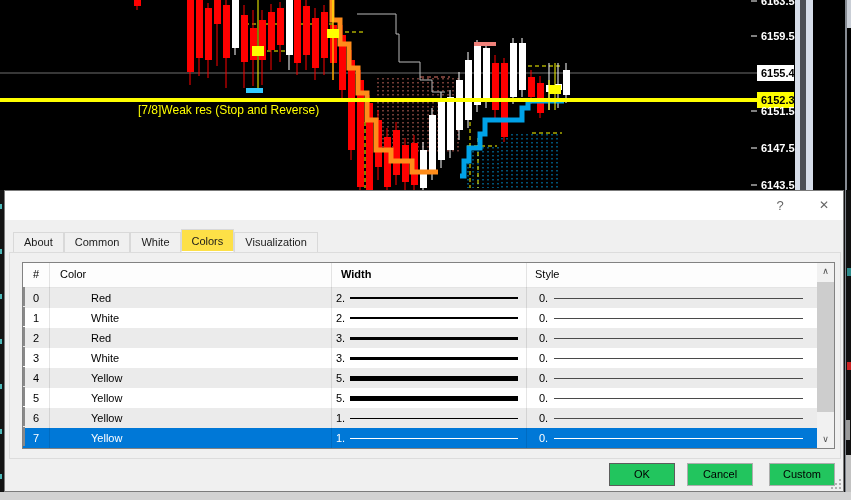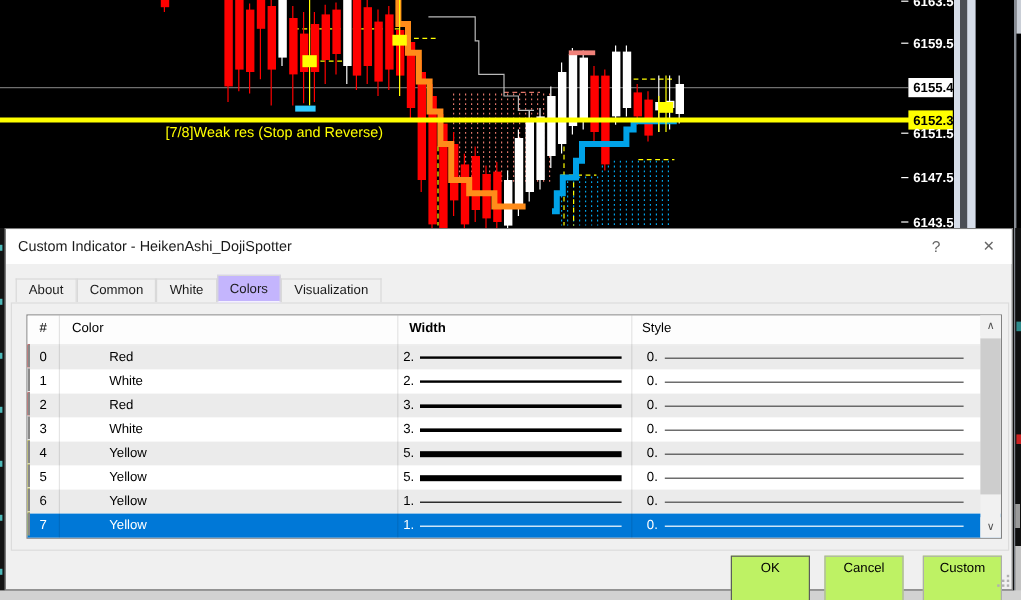--- a/index.html
+++ b/index.html
@@ -14,21 +14,21 @@
   #dlg-title{position:absolute;left:10px;top:7px;font-size:12px;color:#1b1b1b;white-space:nowrap;}
   .cap-btn{position:absolute;top:5px;width:22px;height:19px;text-align:center;
            color:#666;font-size:13px;line-height:19px;cursor:default;}
   #help-btn{right:52px;}
   #close-btn{right:8px;font-size:12px;}
   
   #tabs{position:absolute;left:8px;top:38px;height:24px;}
   .tab{position:relative;display:inline-block;padding:3px 10px 4px 10px;margin-right:0px;
        font-size:11px;color:#1b1b1b;background:#f0f0f0;border:1px solid #d9d9d9;
        border-bottom:none;top:0;vertical-align:bottom;}
-  .tab.active{background:#c4b5fd;top:0;padding-top:5px;z-index:3;border-bottom:1px solid #fff;}
+  .tab.active{background:#fde047;top:0;padding-top:5px;z-index:3;border-bottom:1px solid #fff;}
   
   #tabpage{position:absolute;left:4px;top:61px;width:832px;height:207px;
            background:#f0f0f0;border:1px solid #dcdcdc;box-sizing:border-box;z-index:1;}
   
   #table{position:absolute;left:12px;top:9px;width:813px;height:187px;
          background:#ffffff;border:1px solid #828282;box-sizing:border-box;}
   #thead{position:relative;height:24px;background:#fdfdfd;border-bottom:1px solid #e4e4e4;}
   .th{position:absolute;top:5px;font-size:11px;color:#000;}
   .th0{left:0;width:26px;text-align:center;}
   .th1{left:37px;} .th2{left:318px;font-weight:bold;} .th3{left:512px;text-align:right;}
@@ -47,21 +47,21 @@
   .c-sline{position:absolute;left:531px;width:249px;height:1px;background:#4a4a4a;}
   .trow.selected .c-wline,.trow.selected .c-sline{background:#fff;}
   .colsep{position:absolute;top:0;width:1px;height:100%;background:rgba(0,0,0,0.10);z-index:4;}
   
   #vscroll{position:absolute;right:0;top:0;width:17px;height:185px;background:#f1f1f1;z-index:5;}
   .sarrow{position:absolute;left:0;width:17px;height:17px;background:#f1f1f1;
           color:#505050;font-size:9px;text-align:center;line-height:17px;}
   #sarrow-up{top:0;} #sarrow-down{bottom:0;}
   #sthumb{position:absolute;left:0;top:19px;width:17px;height:130px;background:#cdcdcd;}
   
-  .btn{position:absolute;top:272px;width:66px;height:38px;background:#bef264;
+  .btn{position:absolute;top:272px;width:66px;height:23px;background:#22c55e;
        border:1px solid #adadad;font-size:11px;color:#000;text-align:center;
        line-height:21px;box-sizing:border-box;}
   #btn-ok{left:604px;border-color:#5c5c5c;}
   #btn-cancel{left:682px;}
   #btn-reset{left:764px;}
   
   #grip{position:absolute;right:2px;bottom:2px;width:10px;height:10px;}
   #grip i{position:absolute;width:2px;height:2px;background:#b0b0b0;}
   
   #left-strip{position:absolute;left:0;top:190px;width:4px;height:310px;background:#141414;}
@@ -274,21 +274,20 @@
       <div class="fleck" style="left: 1px; top: 0px; width: 1px; height: 310px; background: rgb(125, 130, 138);"></div>
       <div class="fleck" style="left: 3px; top: 78px; width: 4px; height: 8px; background: rgb(46, 139, 139);"></div>
       <div class="fleck" style="left: 3px; top: 172px; width: 4px; height: 8px; background: rgb(204, 34, 34);"></div>
       <div class="fleck" style="left: 2px; top: 230px; width: 4px; height: 20px; background: rgb(154, 154, 154);"></div>
       <div class="fleck" style="left: 2px; top: 265px; width: 5px; height: 45px; background: rgb(194, 194, 194);"></div>
     </div>
   <div id="bottom-strip"></div>
 
   <div id="dialog">
     <div id="titlebar">
-      <span id="dlg-title">Custom Indicator - HeikenAshi_DojiSpotter</span>
       <span id="help-btn" class="cap-btn">?</span>
       <span id="close-btn" class="cap-btn">✕</span>
     </div>
 
     <div id="tabs"><span class="tab">About</span><span class="tab">Common</span><span class="tab">White</span><span class="tab active">Colors</span><span class="tab">Visualization</span></div>
 
     <div id="tabpage">
       <div id="table">
         <div id="thead">
             <span class="th th0">#</span>

